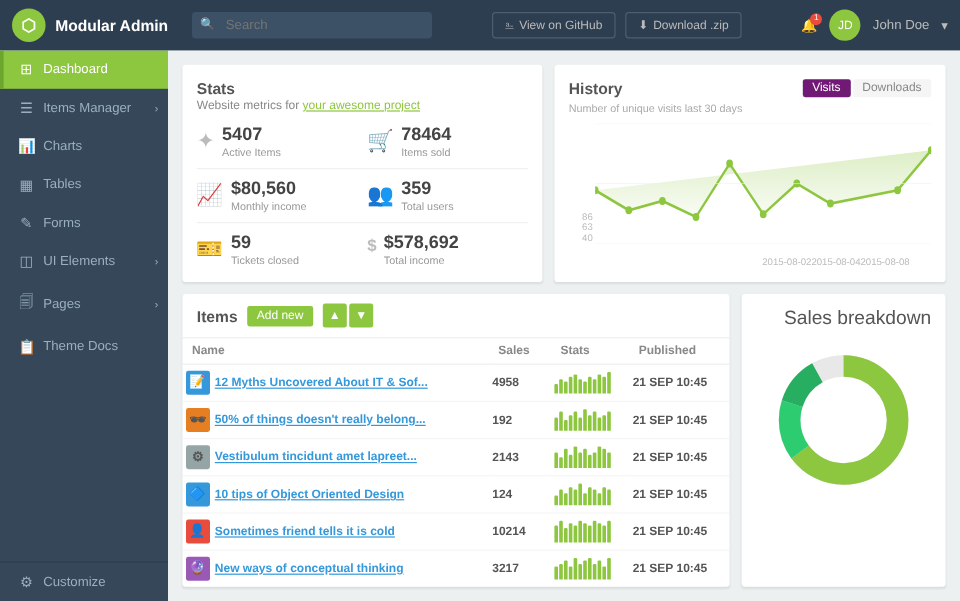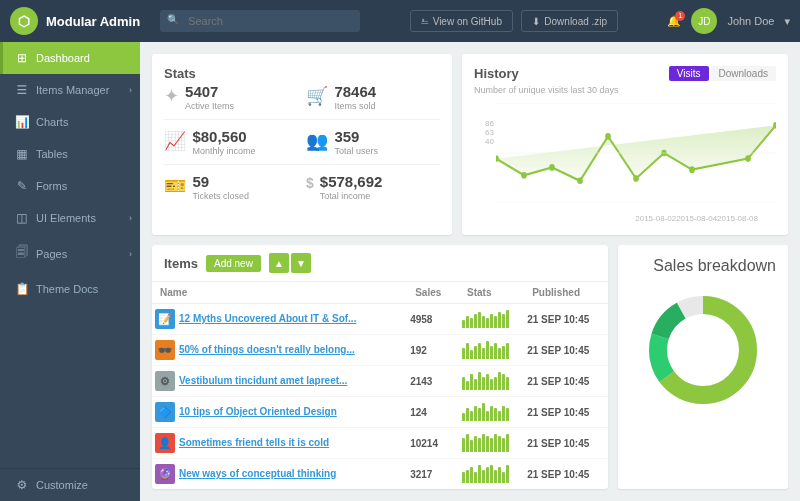--- a/index.html
+++ b/index.html
@@ -259,41 +259,41 @@
     .history-tab {
       padding: 2px 8px;
       font-size: 10px;
       border: none;
       cursor: pointer;
       background: #f5f5f5;
       color: #888;
       border-radius: 2px;
     }
     .history-tab.active {
-      background: #6d28d9;
+      background: #701a75;
       color: white;
     }
     .history-subtitle {
       font-size: 9px;
       color: #aaa;
       margin-bottom: 8px;
     }
     .chart-area {
       height: 120px;
       position: relative;
     }
     .chart-labels-y {
       position: absolute;
       left: 0;
       top: 16px;
       bottom: 20px;
       width: 20px;
       display: flex;
       flex-direction: column;
-      justify-content: flex-start;
+      justify-content: flex-end;
     }
     .chart-label-y {
       font-size: 8px;
       color: #bbb;
       text-align: right;
     }
     .chart-svg-wrap {
       position: absolute;
       left: 22px;
       right: 0;
@@ -545,20 +545,24 @@
       </div>
     </div>
   </aside>
 
   <main class="content">
 
     <div class="top-row">
 
       <div class="card stats-card">
         <div class="stats-title">Stats</div>
+        <div class="stats-subtitle">
+          <span>Website metrics for</span>
+          <a href="#">your awesome project</a>
+        </div>
         <div class="stats-grid">
           <div class="stat-item">
             <div class="stat-icon">✦</div>
             <div>
               <div class="stat-value">5407</div>
               <div class="stat-label">Active Items</div>
             </div>
           </div>
           <div class="stat-item">
             <div class="stat-icon">🛒</div>

